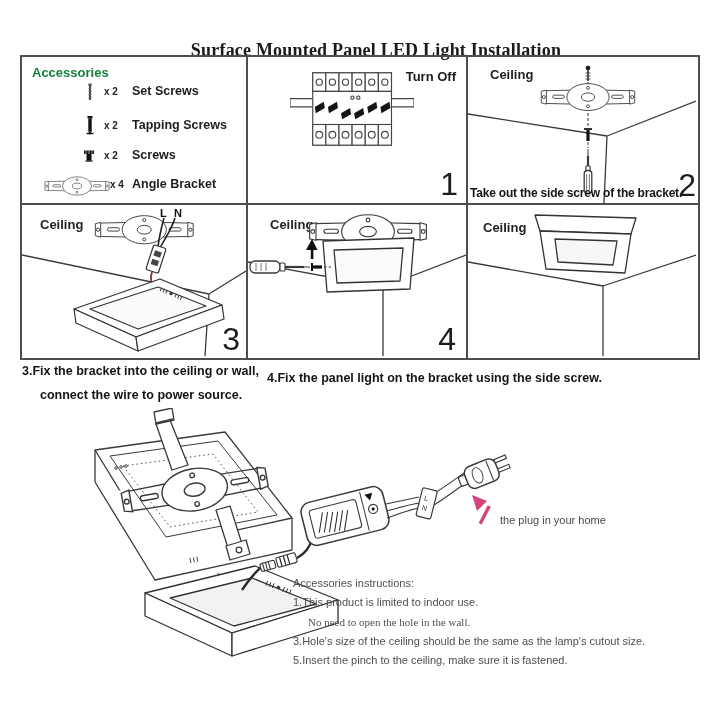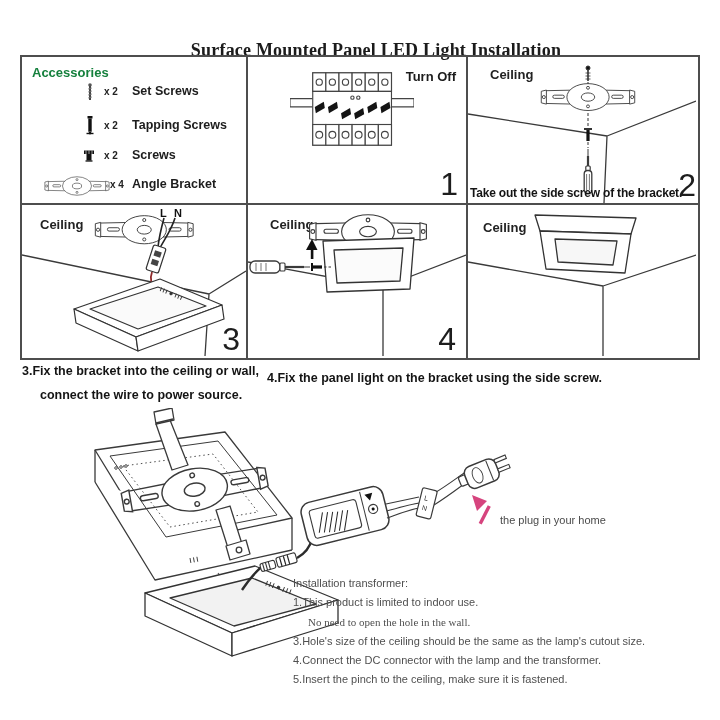--- a/index.html
+++ b/index.html
@@ -405,19 +405,18 @@
 
   <g fill="#d6447e">
     <rect x="463" y="97" width="3.4" height="20" transform="rotate(27 465 107)"></rect>
     <polygon points="452,87 467,93 457,103"></polygon>
   </g>
 </svg>
 
 <div class="plugnote">the plug in your home</div>
 
 <div class="instr">
-  <div>Installation transformer:</div>
+  <div>Accessories instructions:</div>
   <div>1.This product is limited to indoor use.</div>
   <div class="ind">No need to open the hole in the wall.</div>
   <div>3.Hole's size of the ceiling should be the same as the lamp's cutout size.</div>
-  <div>4.Connect the DC connector with the lamp and the transformer.</div>
   <div>5.Insert the pinch to the ceiling, make sure it is fastened.</div>
 </div>
 
 </body></html>

